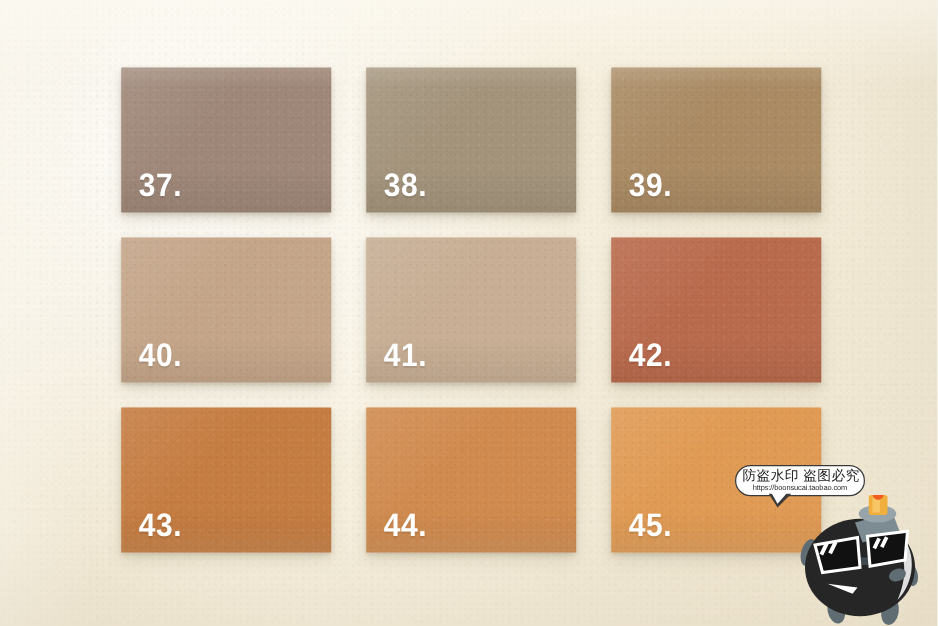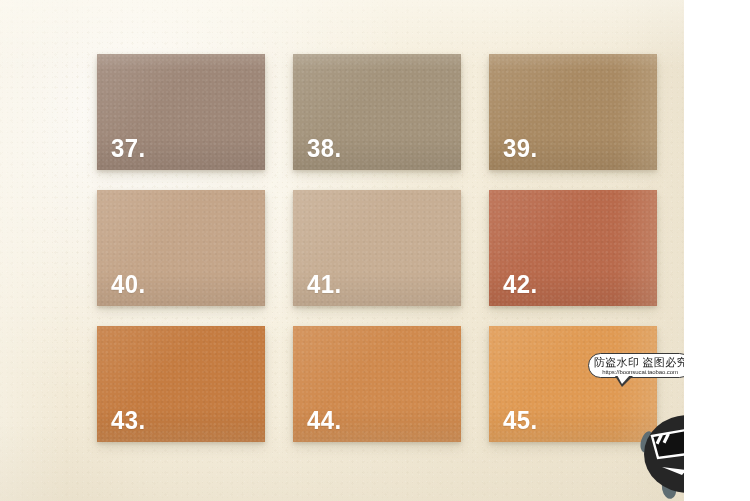--- a/index.html
+++ b/index.html
@@ -5,21 +5,21 @@
   html, body {
     margin: 0;
     padding: 0;
     background: #ffffff;
   }
   body {
     font-family: "Liberation Sans", sans-serif;
   }
   #stage {
     position: relative;
-    width: 684px;
+    width: 750px;
     height: 501px;
     overflow: hidden;
     background-color: #f6efdf;
     background-image:
       radial-gradient(circle at 18% 22%, rgba(255,255,255,0.85) 0%, rgba(255,255,255,0) 42%),
       radial-gradient(circle at 78% 78%, rgba(236,226,203,0.75) 0%, rgba(236,226,203,0) 48%),
       radial-gradient(circle at 50% 50%, rgba(250,245,231,1) 0%, rgba(243,235,216,1) 70%, rgba(236,227,206,1) 100%);
   }
   
   #grain {
@@ -103,21 +103,21 @@
     line-height: 1;
     transform: scaleX(0.92);
     transform-origin: left bottom;
     text-shadow: 0 1px 1px rgba(0,0,0,0.10);
   }
 
   
   #watermark {
     position: absolute;
     left: 588px;
-    top: 353px;
+    top: 372px;
     width: 104px;
     z-index: 20;
   }
   .bubble {
     position: relative;
     background: #ffffff;
     border: 1.6px solid #3a3a3a;
     border-radius: 13px;
     padding: 3px 5px 2px 5px;
     box-sizing: border-box;

